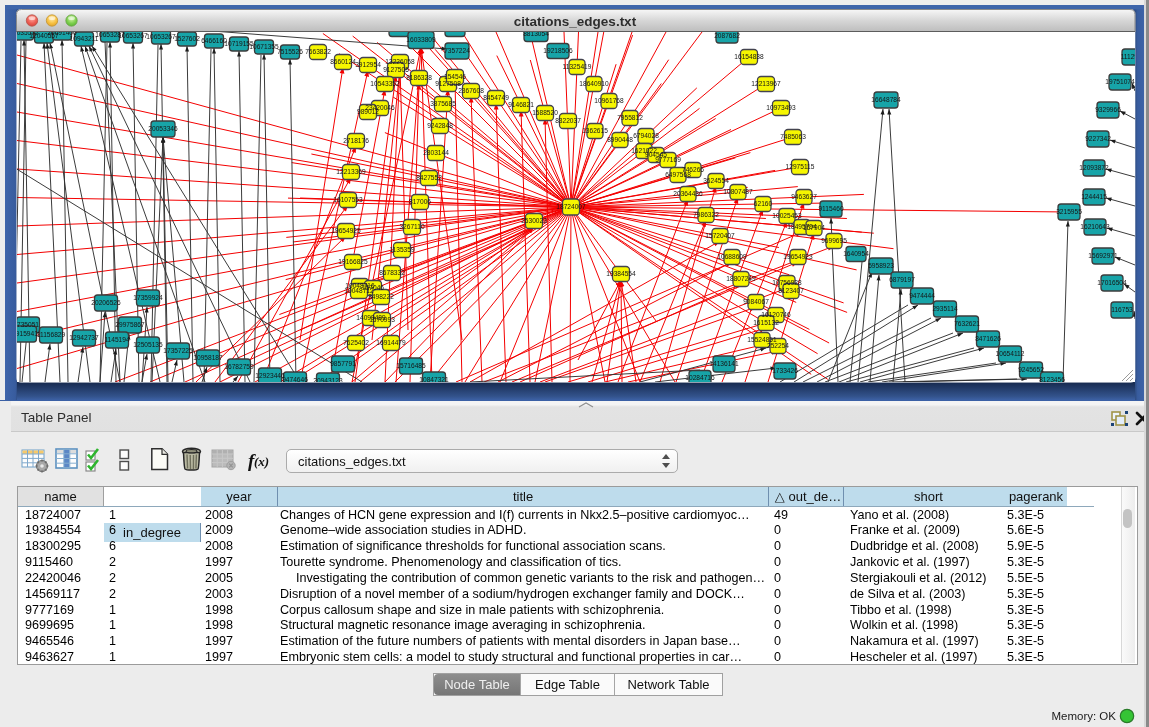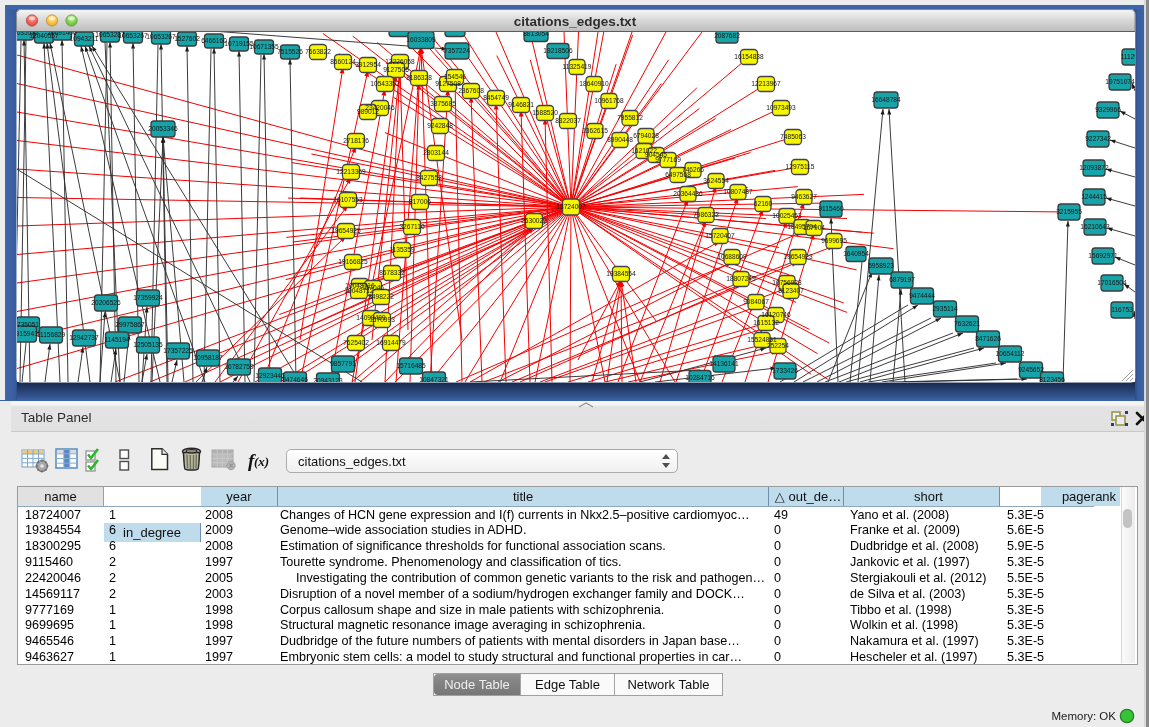--- a/index.html
+++ b/index.html
@@ -644,21 +644,21 @@
     </svg>
   </div>
 
   <div id="tbl">
     <div class="hcell" style="left:0;width:85px;background:#e1e1e1;border-right:1px solid #9f9f9f;">name</div>
     <div class="hcell" style="left:86px;width:96px;margin-top:36px;">in_degree</div>
     <div class="hcell" style="left:183px;width:76px;">year</div>
     <div class="hcell" style="left:260px;width:490px;">title</div>
     <div class="hcell" style="left:751px;width:74px;text-align:center;"><span style="margin-left:4px;">△ out_de…</span></div>
     <div class="hcell" style="left:826px;width:156px;padding-left:14px;box-sizing:border-box;">short</div>
-    <div class="hcell" style="left:1023px;width:79px;border-right:none;padding-left:17px;box-sizing:border-box;">pagerank</div>
+    <div class="hcell" style="left:970px;width:79px;border-right:none;padding-left:17px;box-sizing:border-box;">pagerank</div>
     <div class="abs" style="left:0;top:19px;width:1076px;height:1px;background:#8ea8bb;"></div>
     <div class="row" style="top:20.5px">
         <span style="left:7px">18724007</span>
         <span style="left:91px">1</span>
         <span style="left:187px">2008</span>
         <span style="left:262px">Changes of HCN gene expression and I(f) currents in Nkx2.5–positive cardiomyoc…</span>
         <span style="left:756px">49</span>
         <span style="left:832px">Yano et al. (2008)</span>
         <span style="left:989px">5.3E-5</span>
       </div>
@@ -722,21 +722,21 @@
         <span style="left:187px">1998</span>
         <span style="left:262px">Structural magnetic resonance image averaging in schizophrenia.</span>
         <span style="left:756px">0</span>
         <span style="left:832px">Wolkin et al. (1998)</span>
         <span style="left:989px">5.3E-5</span>
       </div>
     <div class="row" style="top:147.3px">
         <span style="left:7px">9465546</span>
         <span style="left:91px">1</span>
         <span style="left:187px">1997</span>
-        <span style="left:262px">Dudbridge of the future numbers of patients with mental disorders in Japan base…</span>
+        <span style="left:262px">Estimation of the future numbers of patients with mental disorders in Japan base…</span>
         <span style="left:756px">0</span>
         <span style="left:832px">Nakamura et al. (1997)</span>
         <span style="left:989px">5.3E-5</span>
       </div>
     <div class="row" style="top:163.2px">
         <span style="left:7px">9463627</span>
         <span style="left:91px">1</span>
         <span style="left:187px">1997</span>
         <span style="left:262px">Embryonic stem cells: a model to study structural and functional properties in car…</span>
         <span style="left:756px">0</span>

